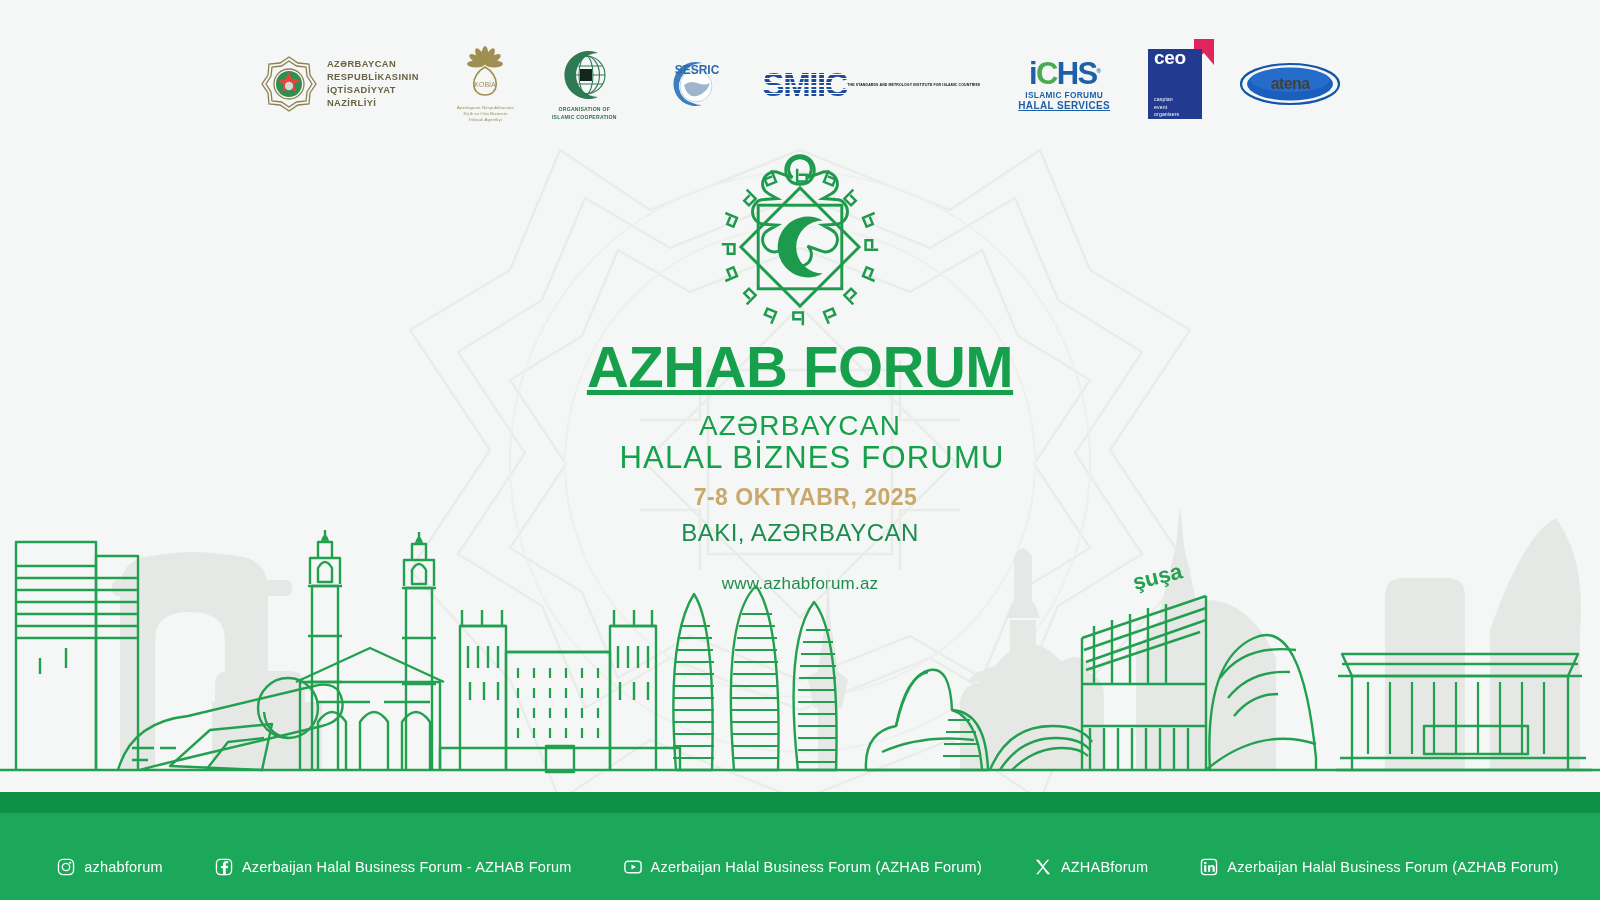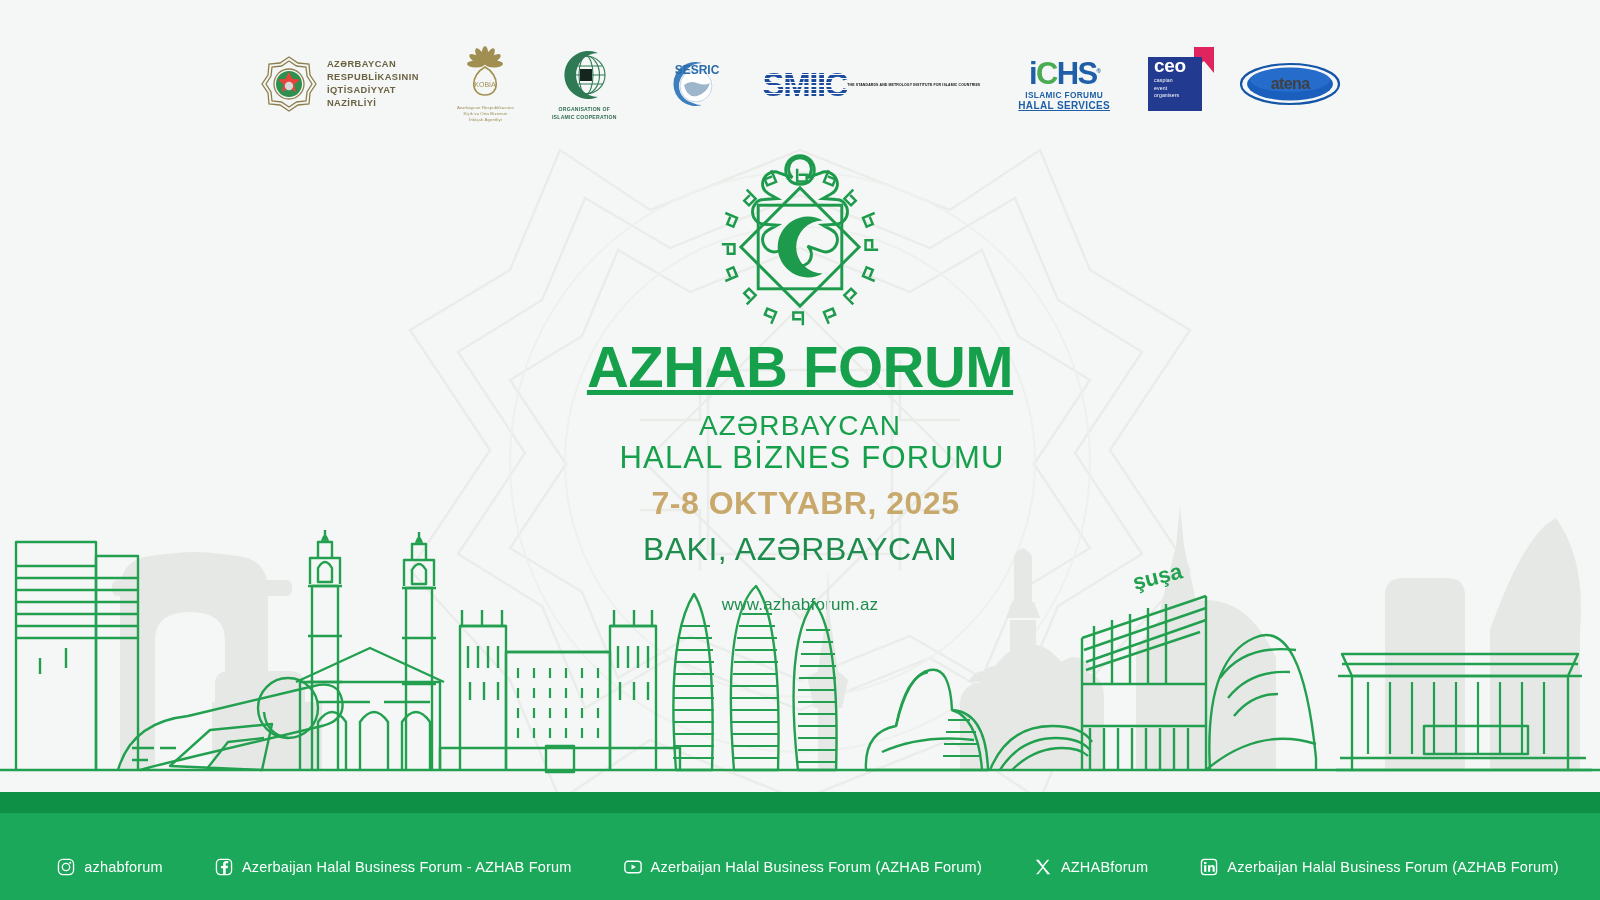--- a/index.html
+++ b/index.html
@@ -42,41 +42,41 @@
   .smiic-sub { font-size:3.5px; font-weight:700; color:#111; letter-spacing:.12px; margin-top:2px; white-space:nowrap; }
 
   
   .ichs { display:flex; flex-direction:column; align-items:center; }
   .ichs-word { font-size:31px; font-weight:800; letter-spacing:-1.6px; line-height:1; position:relative; }
   .ichs-reg { font-size:6px; vertical-align:super; font-weight:600; color:#1f5fa8; }
   .ichs-l1 { font-size:8.3px; font-weight:700; color:#1f5fa8; letter-spacing:.35px; margin-top:1px; }
   .ichs-l2 { font-size:10px; font-weight:700; color:#1f5fa8; letter-spacing:.35px;text-decoration:underline; }
 
   
-  .ceo-box { position:relative; width:54px; height:54px; background:#223a8f; display:flex; flex-direction:column; justify-content:flex-start; padding-left:6px; }
+  .ceo-box { position:relative; width:54px; height:70px; background:#223a8f; display:flex; flex-direction:column; justify-content:space-between; padding-left:6px; }
   .ceo-word { font-size:19px; font-weight:700; color:#fff; line-height:.95; letter-spacing:-.4px; }
   .ceo-sub { font-size:5.2px; color:#fff; line-height:1.45; margin-top:2px; letter-spacing:.1px; }
   .ceo-flag { position:absolute; right:-12px; top:-10px; width:22px; height:26px; }
 
   
   .atena { position:relative; width:100px; height:46px; display:flex; align-items:center; justify-content:center; }
   .atena-word { font-size:16px; font-weight:700; color:#404040; letter-spacing:-.6px; position:relative; z-index:3; }
 
   
   .emblem { position:absolute; left:50%; top:152px; transform:translateX(-50%); width:190px; height:190px; }
 
   
   .headline { position:absolute; left:0; top:338px; width:1600px; text-align:center; }
   .h-main { font-size:58px; font-weight:900; color:#17A04B; letter-spacing:-0.5px; line-height:1;text-decoration:underline; }
   .h-sub1 { font-size:28px; color:#17A04B; letter-spacing:1.2px; margin-top:15px; line-height:1.07; font-weight:400; }
   .h-sub2 { font-size:31px; color:#17A04B; letter-spacing:1.2px; line-height:1.07; font-weight:400;padding-left:24px; }
 
   .meta { position:absolute; left:0; top:483px; width:1600px; text-align:center; }
-  .m-date { font-size:32px; font-weight:700; color:#C8A86B; letter-spacing:.5px; line-height:1.25;padding-left:11px; }
-  .m-city { font-size:32px; color:#1E8C4D; letter-spacing:.5px; line-height:1.25; margin-top:6px; }
+  .m-date { font-size:23px; font-weight:700; color:#C8A86B; letter-spacing:.5px; line-height:1.25;padding-left:11px; }
+  .m-city { font-size:24px; color:#1E8C4D; letter-spacing:.5px; line-height:1.25; margin-top:6px; }
   .m-url  { font-size:17px; color:#1E8C4D; letter-spacing:.2px; margin-top:26px; }
 
   
   .skyline { position:absolute; left:0; bottom:110px; width:1600px; height:320px; pointer-events:none; }
 
   
   .band-dark { position:absolute; left:0; top:792px; width:1600px; height:21px; background:#0E9146; }
   .band-main { position:absolute; left:0; top:813px; width:1600px; height:87px; background:#1BA85A; }
   .social-row { position:absolute; left:0; top:823px; width:1600px; height:87px;
     display:flex; align-items:center; justify-content:center;padding-left:16px; }

